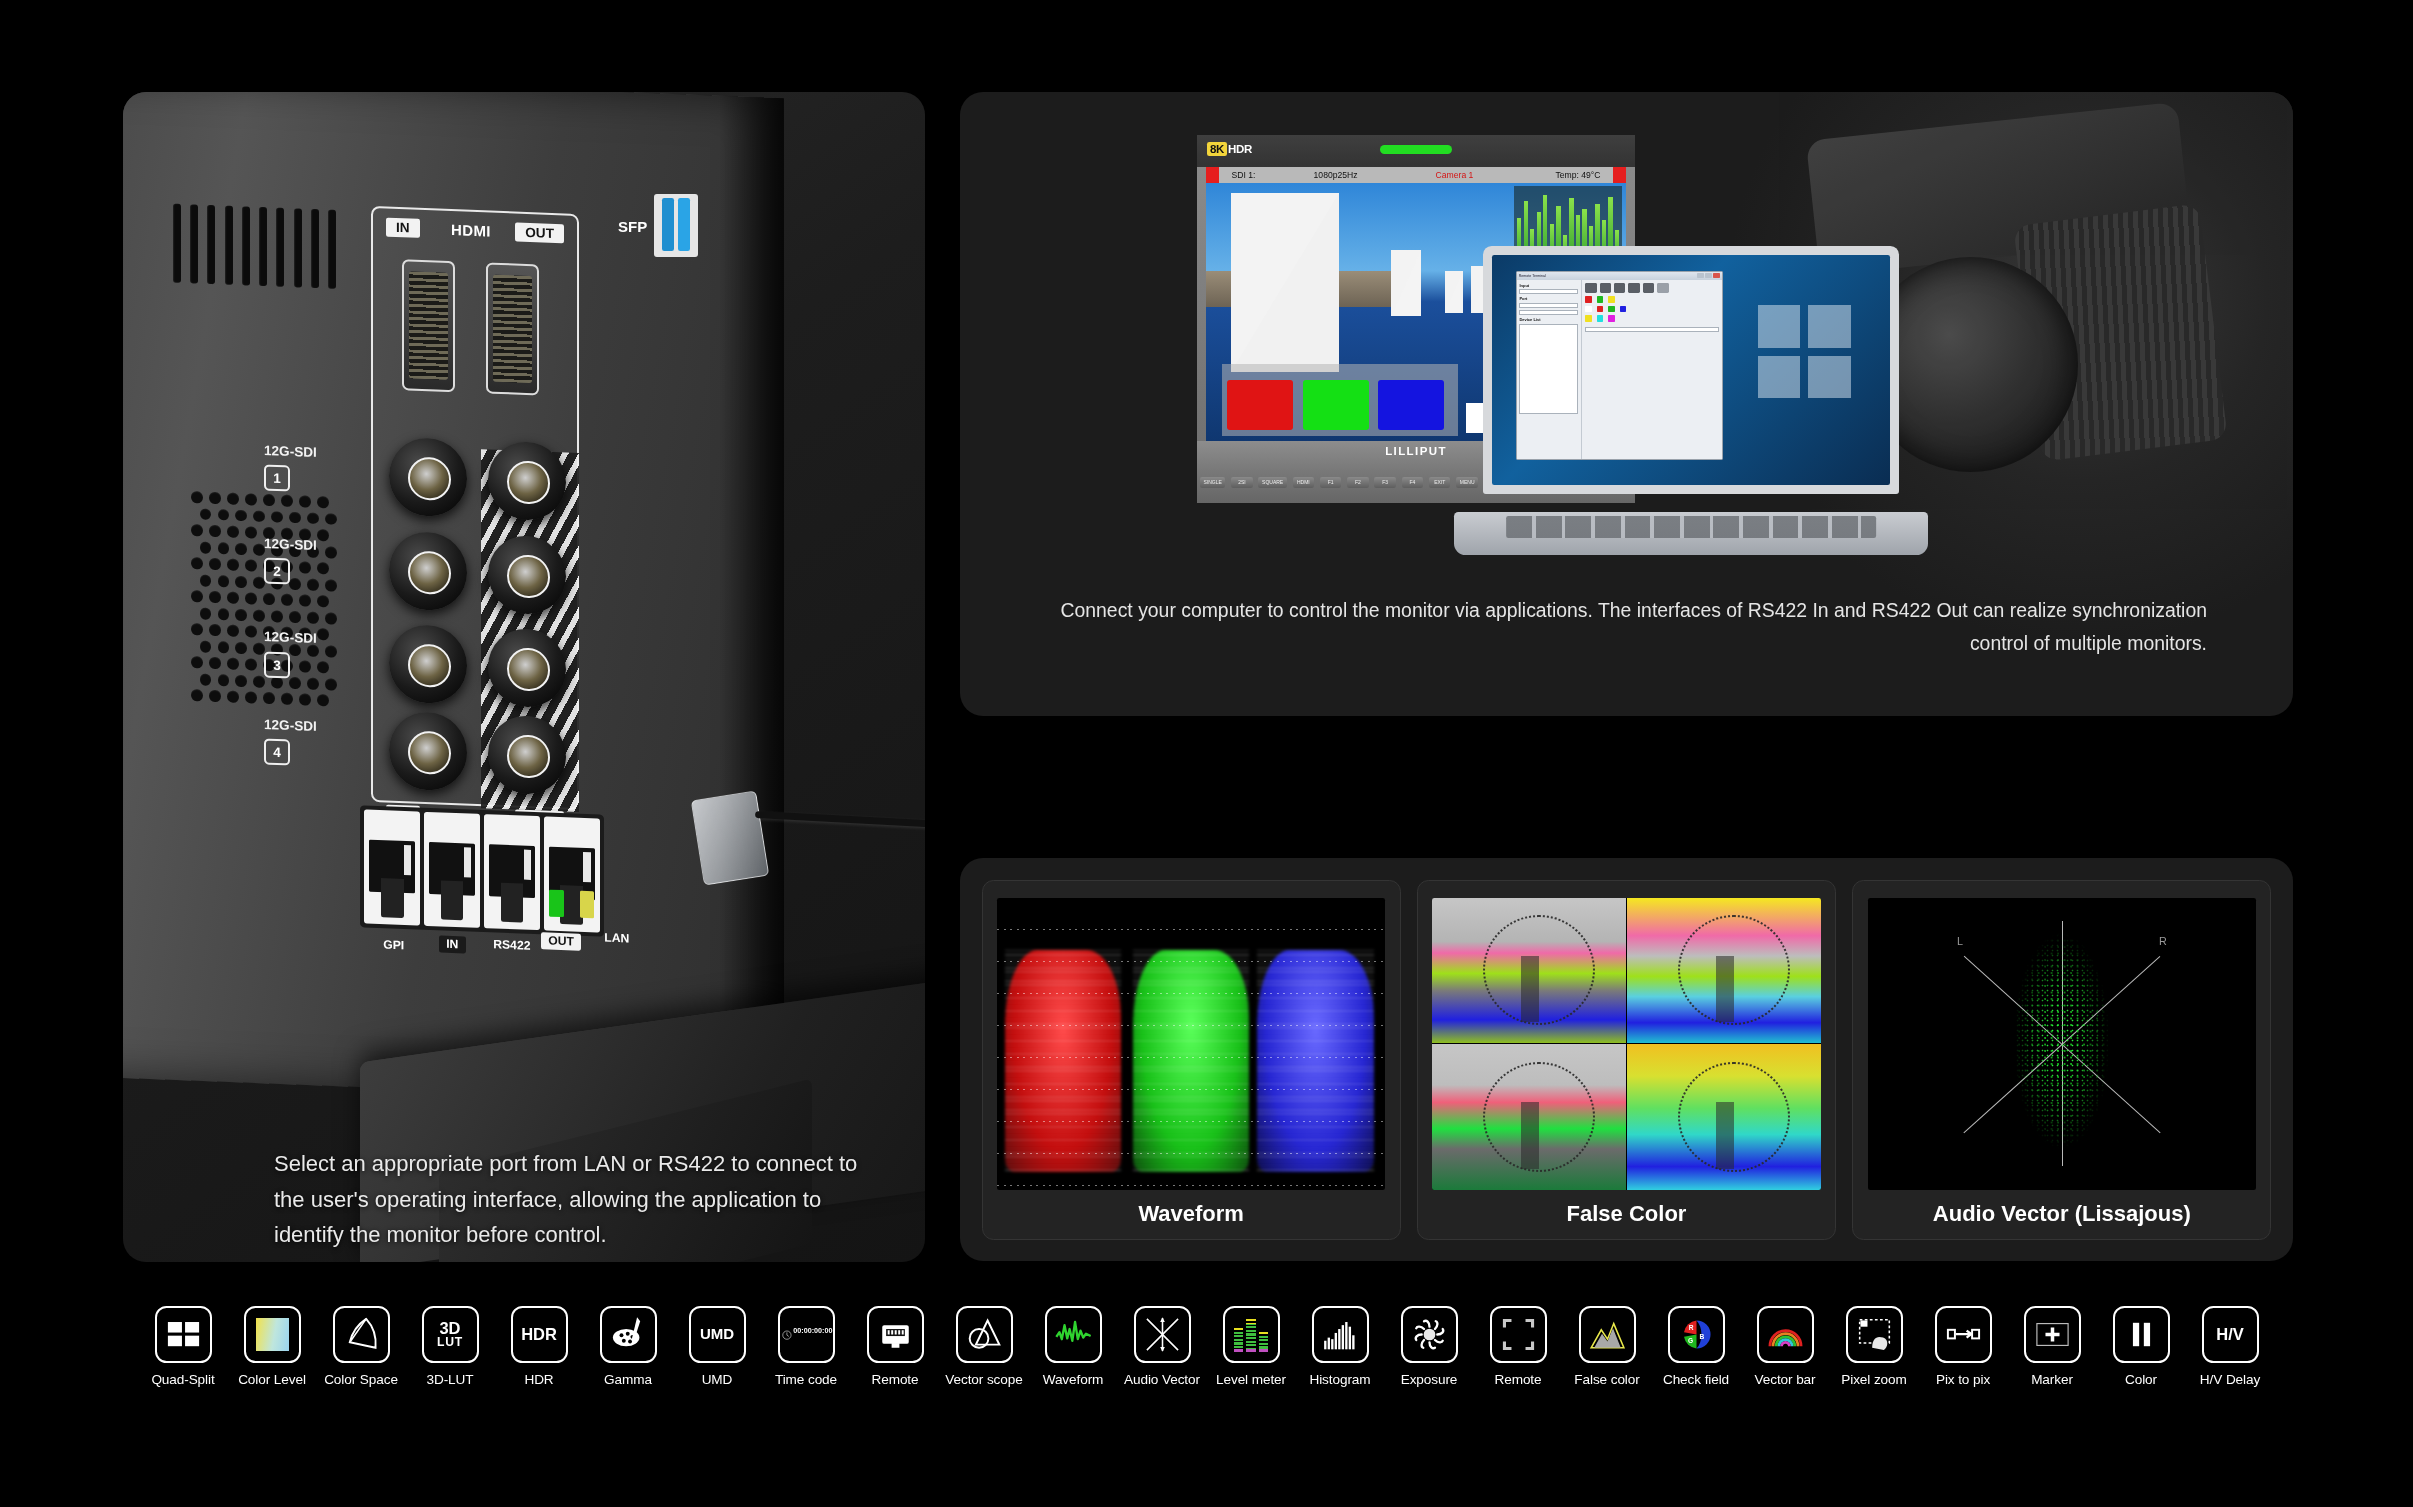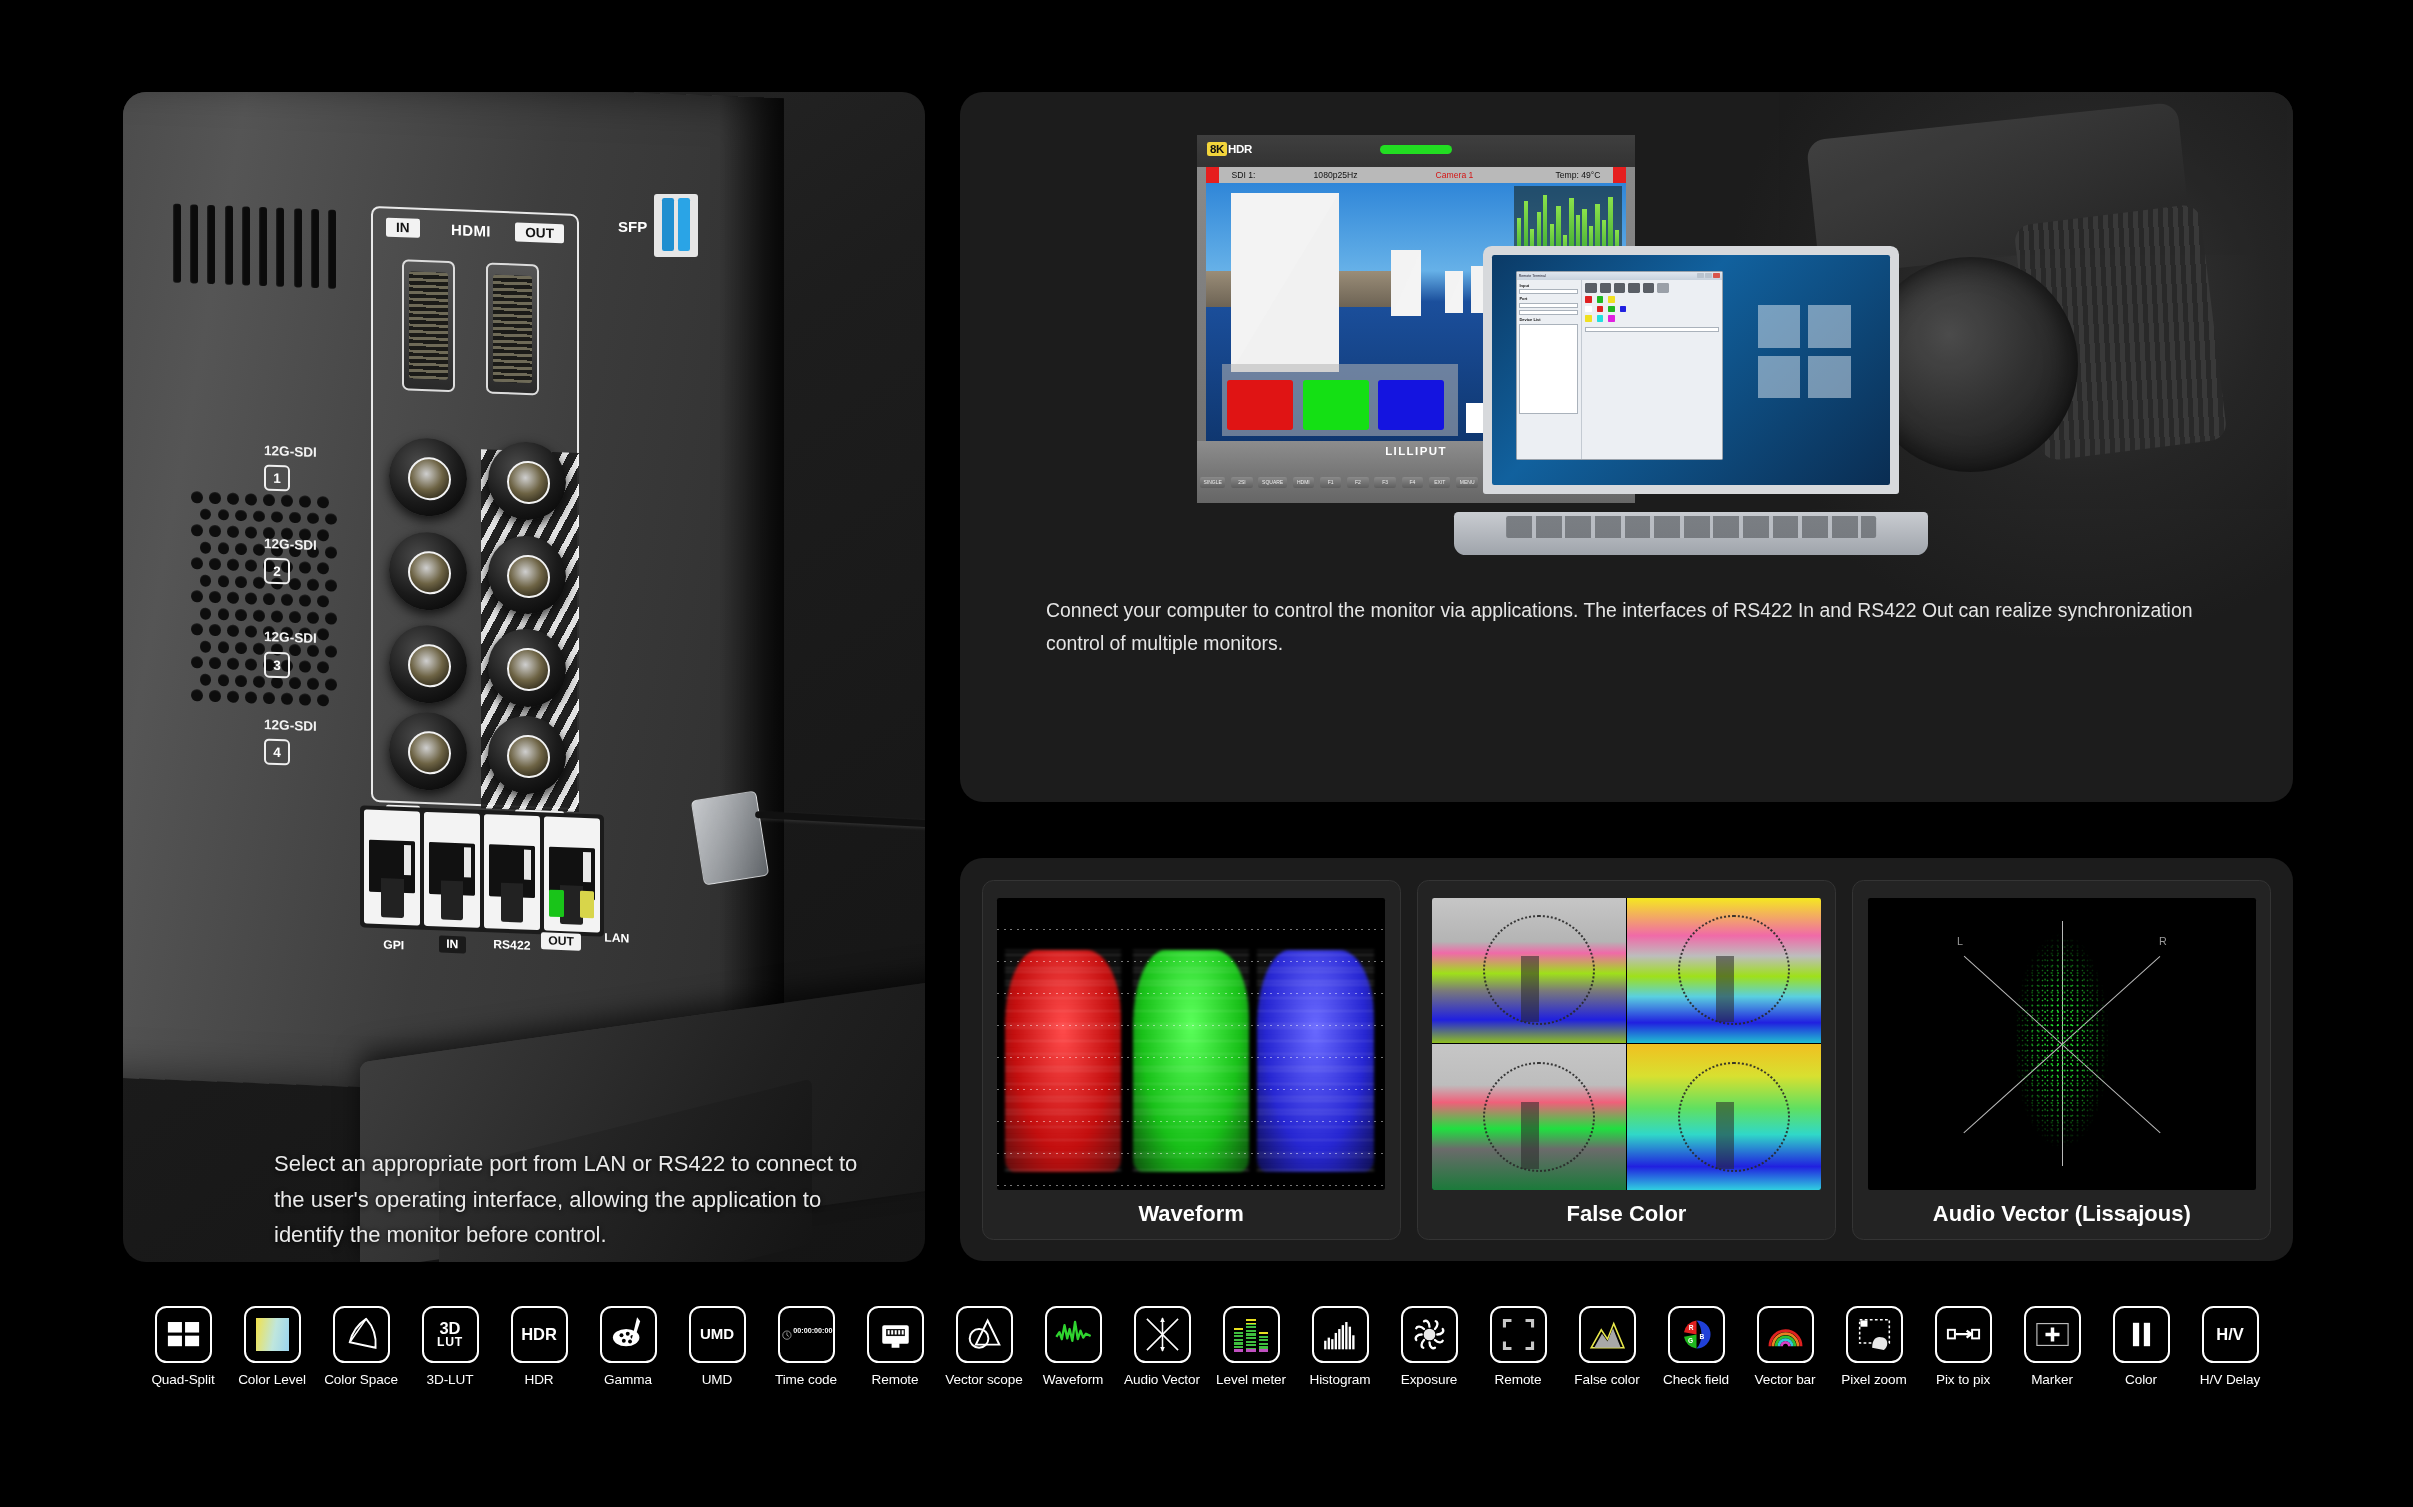--- a/index.html
+++ b/index.html
@@ -99,21 +99,21 @@
   .stand2{position:absolute;left:316px;top:1033px;width:373px;height:165px;
           background:linear-gradient(120deg,#2d2d2d,#151515); transform: skewY(-14deg); border-radius:7.2px;}
 
   .lan-text{position:absolute; left:151px; top:1041px; width:588px; z-index:9;}
   .lan-title{color:#fff; font-size:44px; font-weight:700; letter-spacing:-0.7px; line-height:1;
              text-shadow:0 1.4px 7.2px rgba(0,0,0,.85);}
   .lan-body{color:#e9e9e9; font-size:22px; line-height:1.62; margin-top:13px;
             text-shadow:0 1.4px 5.7px rgba(0,0,0,.9);}
 
   
-  #card-remote { left: 960px; top: 92px; width: 1333px; height: 710px; }
+  #card-remote { left: 960px; top: 92px; width: 1333px; height: 624px; }
   .cam-bg{position:absolute; right:0; top:0; width:560px; height:545px;
           background: radial-gradient(ellipse at 62% 38%, #3a3a3a 0%, #262626 38%, #1c1c1c 72%);
           opacity:.95;}
   .cam-lens{position:absolute; right:215px; top:165px; width:215px; height:215px; border-radius:50%;
             background: radial-gradient(circle at 40% 36%, #4e4e4e, #272727 62%, #141414);
             box-shadow: inset 0 0 29px rgba(0,0,0,.8);}
   .cam-barrel{position:absolute; right:79px; top:122px; width:187px; height:237px; border-radius:17px;
               background: repeating-linear-gradient(94deg,#3b3b3b 0 5px,#2a2a2a 5px 10px); transform:rotate(-7deg);}
   .cam-top{position:absolute; right:108px; top:29px; width:373px; height:136px; border-radius:18.7px;
            background: linear-gradient(160deg,#434343,#262626); transform: rotate(-6deg);}
@@ -169,21 +169,21 @@
   .app-side .lst{height:52%;background:#fff;border:0.7px solid #aab2bb;margin-top:2.2px;}
   .app-main{flex:1;padding:2.9px;}
   .tools{display:flex;gap:2.9px;margin-bottom:3.6px;}
   .tools i{width:11.5px;height:10px;background:#5a5f66;border-radius:1.4px;}
   .tools i.sel{background:#9aa0a8;}
   .sw{display:flex;gap:5px;margin:2.9px 0;}
   .sw i{width:6.5px;height:6.5px;border-radius:0.7px;}
 
   .remote-title{position:absolute; left:0; right:0; top:423px; text-align:center; color:#fff;
                 font-size:53px; font-weight:700; letter-spacing:-1.1px;}
-  .remote-sub{position:absolute; left:86px; right:86px; top:502px; text-align:left; color:#e5e5e5;
+  .remote-sub{position:absolute; left:86px; right:86px; top:502px; text-align:right; color:#e5e5e5;
               font-size:19.4px; line-height:1.68;}
 
   
   #card-scopes { left: 960px; top: 858px; width: 1333px; height: 403px; display:flex; gap:16px; padding:21.5px; }
   .scope{flex:1; background:#232323; border:0.7px solid #343434; border-radius:11.5px; padding:17px 14.4px 11.5px;
          display:flex; flex-direction:column; align-items:center;}
   .scope-img{width:100%; flex:1; background:#000; border-radius:2.2px; position:relative; overflow:hidden;}
   .scope-cap{color:#fff; font-size:22px; font-weight:700; margin-top:11.5px;}
 
   

